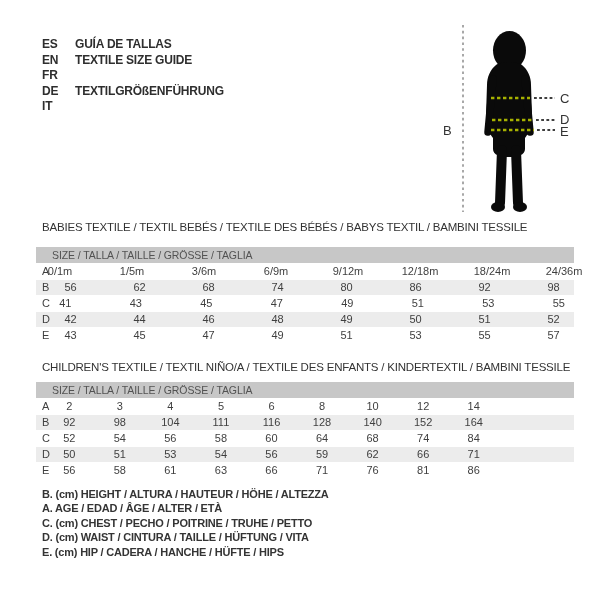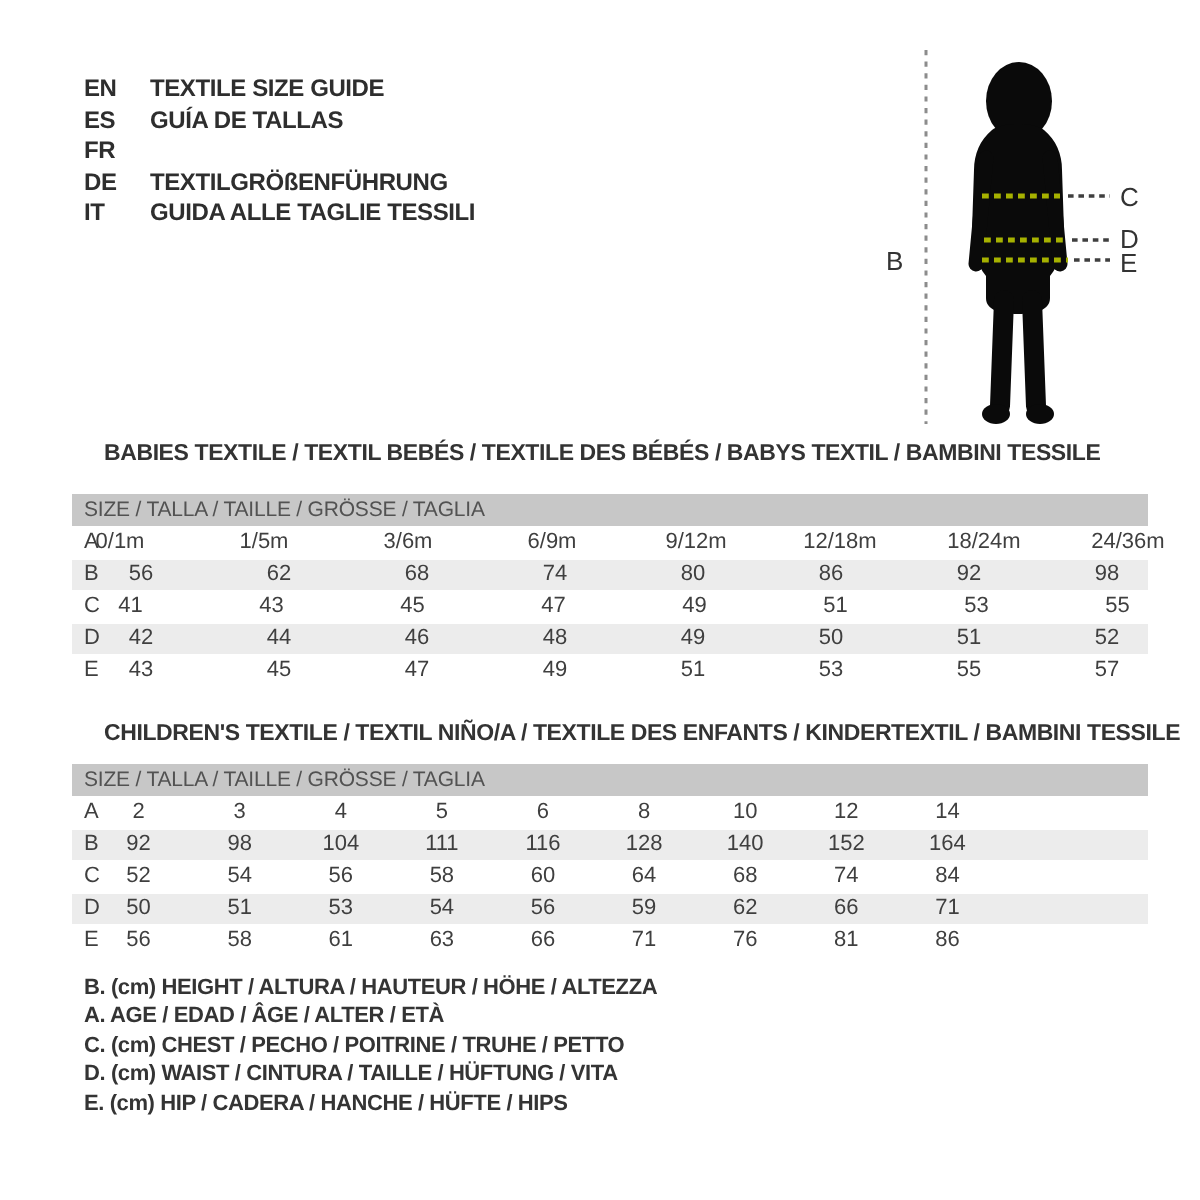--- a/index.html
+++ b/index.html
@@ -9,61 +9,60 @@
     font-family:"Liberation Sans",sans-serif;
   }
   
   #languages{position:absolute;left:42px;top:37px;font-size:12px;letter-spacing:-0.2px}
   .lang-row{display:flex;height:15.5px;line-height:15.5px;font-weight:700;color:#2e2e2e}
   .lang-code{width:33px}
   
   #figure-svg{position:absolute;left:430px;top:10px}
   #figure-svg text{font-family:"Liberation Sans",sans-serif;font-size:13px;fill:#333}
   
-  .section-title{position:absolute;left:52px;font-size:11.5px;font-weight:700;color:#333;letter-spacing:-0.2px;white-space:nowrap}
+  .section-title{position:absolute;left:42px;font-size:11.5px;font-weight:400;color:#333;letter-spacing:-0.2px;white-space:nowrap}
   #babies-title{top:221px}
   #children-title{top:361px}
   
   .size-table{position:absolute;left:36px;width:538px}
   #babies-table{top:247px}
   #children-table{top:382px}
-  .t-header{height:16px;line-height:16px;background:#c7c7c7;color:#525252;font-size:10.5px;padding-left:6px;letter-spacing:-0.1px}
+  .t-header{height:16px;line-height:16px;background:#c7c7c7;color:#525252;font-size:10.5px;padding-left:16px;letter-spacing:-0.1px}
   .t-body{position:relative}
   .t-row{position:relative;height:16px;line-height:16px;font-size:11px;color:#3f3f3f}
   .t-row.stripe{background:#ececec;border-top:1px solid #ffffff;box-sizing:border-box;line-height:15px}
   .row-label{position:absolute;left:6px}
   .cells{display:grid;position:absolute;top:0;height:100%}
   .cell{text-align:center}
   .hl-box{position:absolute;left:361px;top:16px;width:176px;height:16px;border:1px solid #c9c9c9;box-sizing:border-box;pointer-events:none}
   
   #legend{position:absolute;left:42px;top:487px;font-size:11px;letter-spacing:-0.2px;color:#343434}
   .legend-line{height:14.4px;line-height:14.4px;font-weight:700;white-space:nowrap}
 </style>
 </head>
 <body>
 
 <div id="languages">
     <div class="lang-row">
+      <span class="lang-code">ES</span>
+      <span class="lang-label">GUÍA DE TALLAS</span>
+    </div>
+    <div class="lang-row">
       <span class="lang-code">EN</span>
       <span class="lang-label">TEXTILE SIZE GUIDE</span>
     </div>
     <div class="lang-row">
-      <span class="lang-code">ES</span>
-      <span class="lang-label">GUÍA DE TALLAS</span>
-    </div>
-    <div class="lang-row">
       <span class="lang-code">FR</span>
     </div>
     <div class="lang-row">
       <span class="lang-code">DE</span>
       <span class="lang-label">TEXTILGRÖßENFÜHRUNG</span>
     </div>
     <div class="lang-row">
       <span class="lang-code">IT</span>
-      <span class="lang-label">GUIDA ALLE TAGLIE TESSILI</span>
     </div>
   </div>
 
 <svg id="figure-svg" width="170" height="220" viewBox="430 10 170 220">
 
   <line x1="463" y1="25" x2="463" y2="212" stroke-width="1.5" stroke-dasharray="2.6,3.2" stroke="#8c8c8c"></line>
 
   <g>
     <ellipse cx="509.5" cy="50.5" rx="16.5" ry="19.5" fill="#0a0a0a"></ellipse>
     <path d="M496,65 C490,70 487,77 487,85 L486,115 C486,126 489,133 493,138 L493,149

